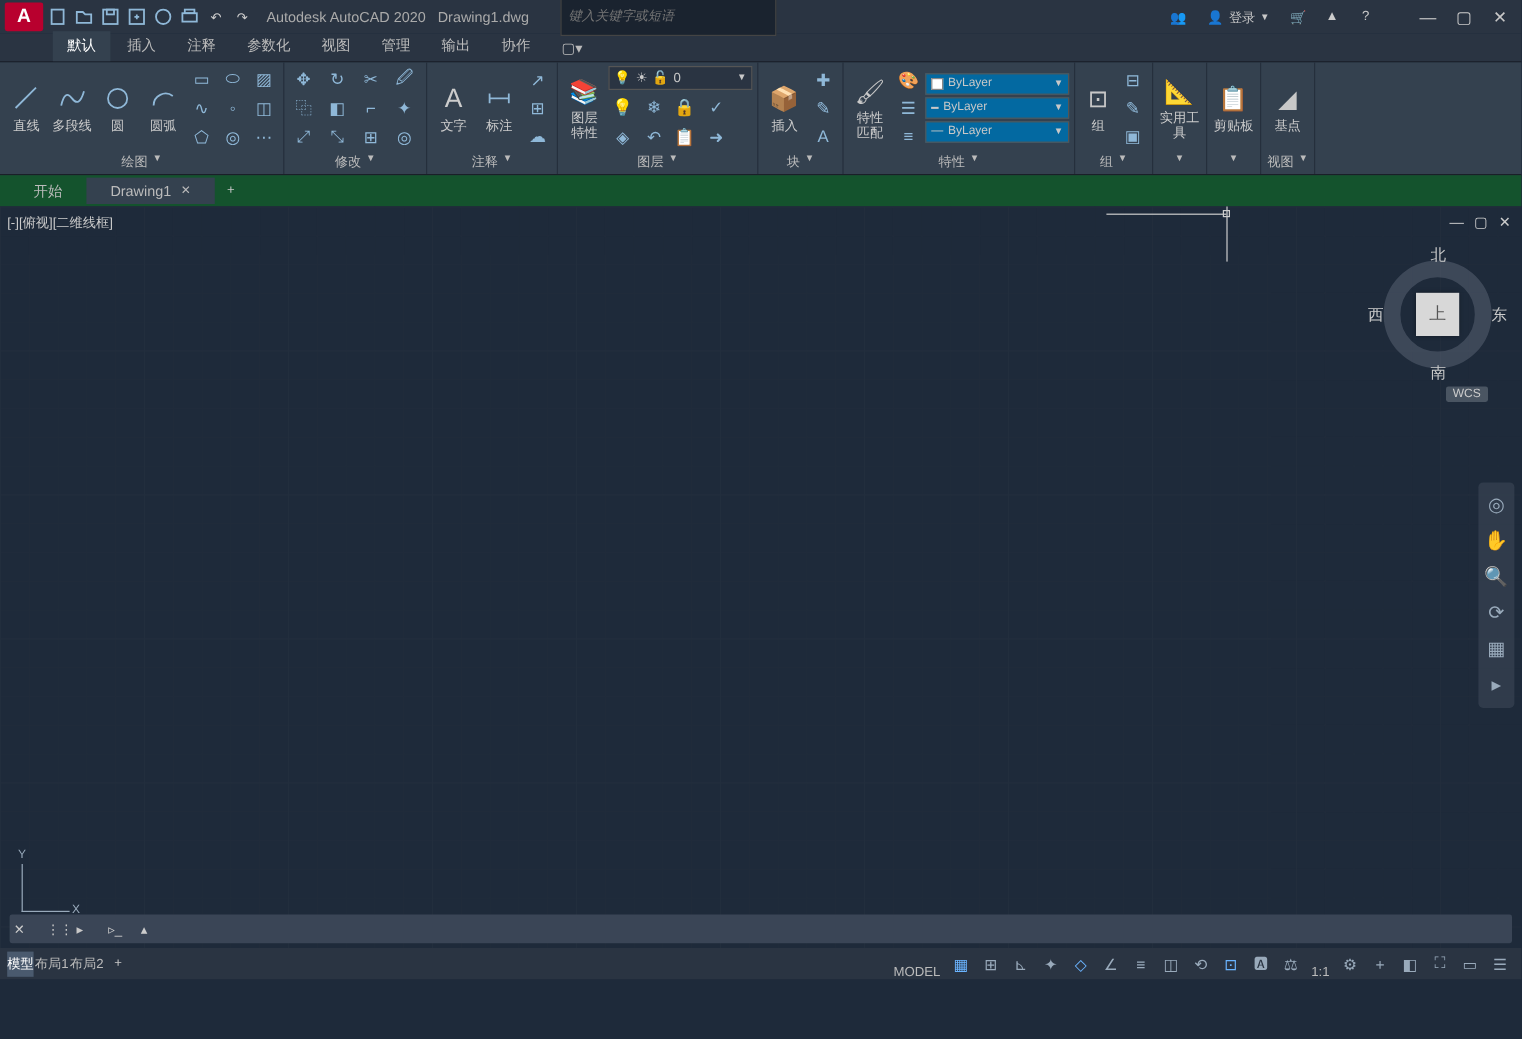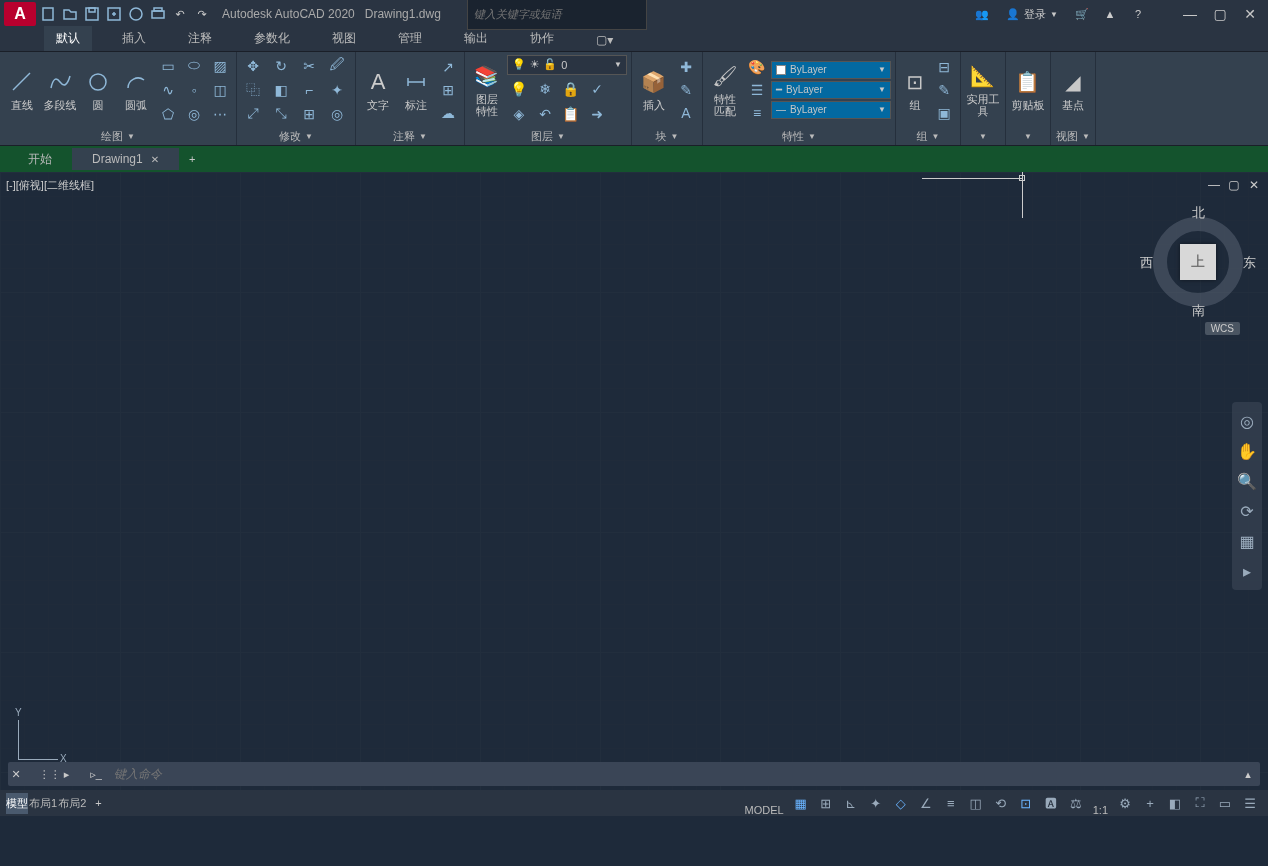--- a/index.html
+++ b/index.html
@@ -10,29 +10,29 @@
 .app-icon { width:32px; height:24px; background:#b8002e; color:#fff; font-weight:bold; font-size:16px; display:flex; align-items:center; justify-content:center; border-radius:2px; }
 .qat-btn { width:20px; height:20px; display:flex; align-items:center; justify-content:center; cursor:pointer; color:#ccc; }
 .title-text { margin-left:8px; color:#aaa; font-size:12px; }
 .search-box { margin-left:24px; width:180px; height:32px; background:#1a232f; border:1px solid #444; color:#888; padding:0 6px; font-size:11px; font-style:italic; }
 .title-right { margin-left:auto; display:flex; align-items:center; gap:8px; }
 .login-btn { display:flex; align-items:center; gap:4px; cursor:pointer; padding:2px 6px; }
 .win-controls { display:flex; gap:2px; margin-left:20px; }
 .win-btn { width:28px; height:20px; display:flex; align-items:center; justify-content:center; cursor:pointer; font-size:14px; }
 
 
-.ribbon-tabs { height:24px; background:#2a3442; display:flex; align-items:flex-end; padding-left:44px; gap:18px; border-bottom:1px solid #1a1f28; }
+.ribbon-tabs { height:24px; background:#2a3442; display:flex; align-items:flex-end; padding-left:44px; gap:2px; border-bottom:1px solid #1a1f28; }
 .ribbon-tab { padding:4px 12px; cursor:pointer; color:#bbb; font-size:12px; }
 .ribbon-tab.active { background:#34414f; color:#fff; }
 
 
 .ribbon { height:94px; background:#34414f; display:flex; border-bottom:1px solid #1a1f28; }
 .panel { display:flex; flex-direction:column; border-right:1px solid #252f3c; }
 .panel-body { flex:1; display:flex; align-items:center; padding:2px 4px; gap:2px; }
-.panel-title { height:18px; text-align:center; font-size:11px; color:#bbb; display:flex; align-items:center; justify-content:center; gap:4px; }
+.panel-title { height:18px; text-align:center; font-size:11px; color:#bbb; display:flex; align-items:flex-start; justify-content:center; gap:4px; }
 .panel-title .dd { font-size:8px; }
 .big-btn { display:flex; flex-direction:column; align-items:center; justify-content:center; width:36px; height:70px; cursor:pointer; gap:3px; }
 .big-btn .icon { width:28px; height:28px; display:flex; align-items:center; justify-content:center; font-size:20px; }
 .big-btn .lbl { font-size:11px; color:#ccc; text-align:center; line-height:12px; }
 .sm-grid { display:grid; grid-template-columns:repeat(3,24px); grid-auto-rows:22px; gap:2px; }
 .sm-btn { width:24px; height:22px; display:flex; align-items:center; justify-content:center; cursor:pointer; font-size:14px; color:#8fb8d8; }
 .col-stack { display:flex; flex-direction:column; gap:1px; }
 .layer-combo { width:120px; height:20px; background:#2a3442; border:1px solid #555; display:flex; align-items:center; padding:0 4px; gap:4px; cursor:pointer; }
 .prop-combo { width:120px; height:18px; background:#0369a1; border:1px solid #555; display:flex; align-items:center; padding:0 4px; cursor:pointer; font-size:10px; justify-content:space-between; }
 .swatch { width:10px; height:10px; background:#fff; border:1px solid #888; }
@@ -482,21 +482,20 @@
     <div class="y"></div>
       <div class="x"></div>
     <div class="yl">Y</div>
     <div class="xl">X</div>
   </div>
 
   <div class="cmdbar">
     <div class="cmd-close">✕</div>
     <div class="cmd-handle">⋮⋮ ▸</div>
     <div class="cmd-icon">▹_</div>
-    <input class="cmd-input" placeholder="键入命令" style="">
     <div class="cmd-up">▴</div>
   </div>
 </div>
 
 <div class="statusbar">
   <div class="layout-tab active">模型</div>
   <div class="layout-tab">布局1</div>
   <div class="layout-tab">布局2</div>
   <div class="layout-add">+</div>
   <div class="status-spacer"></div>

